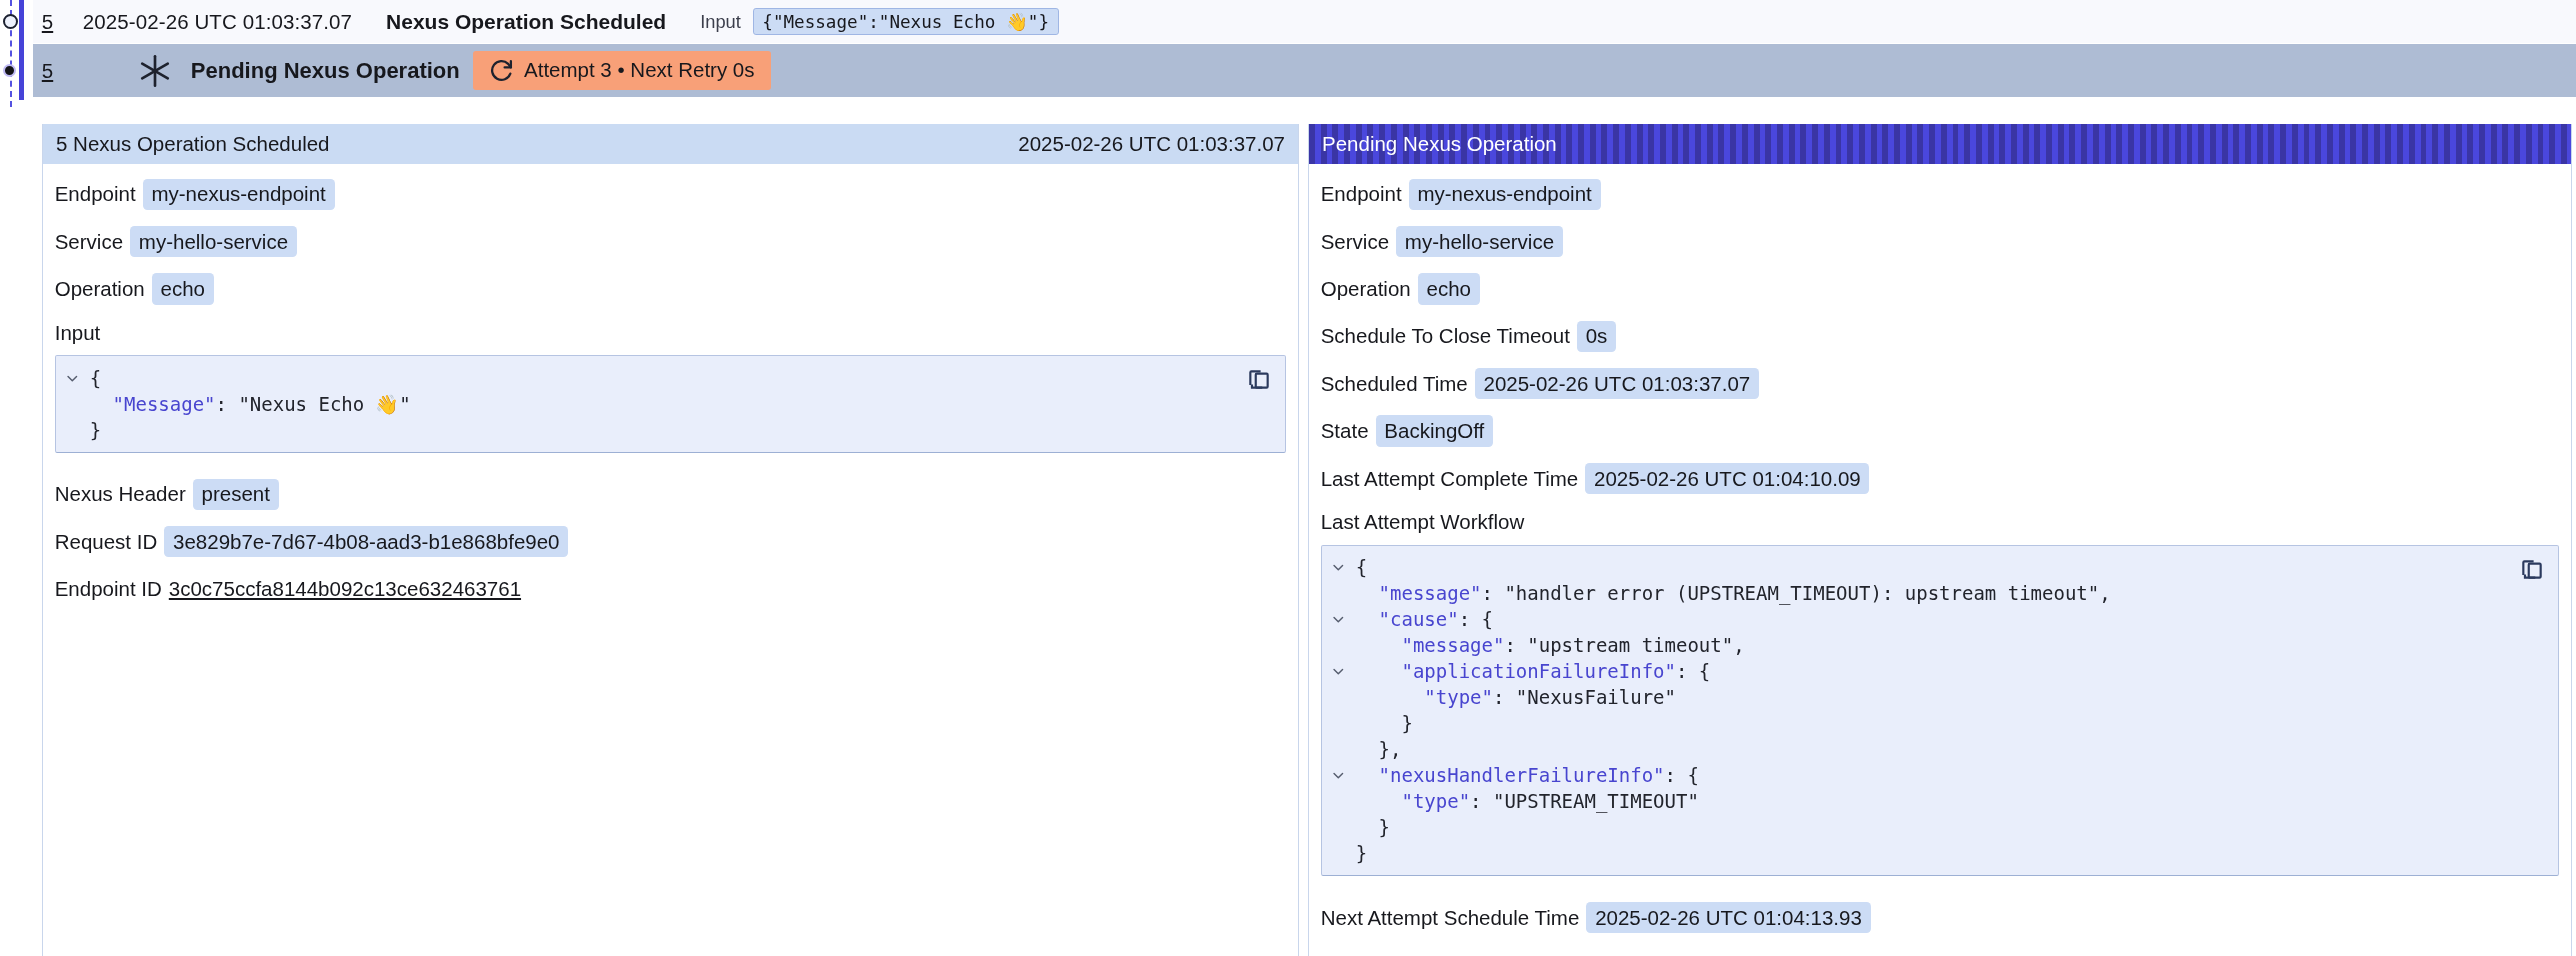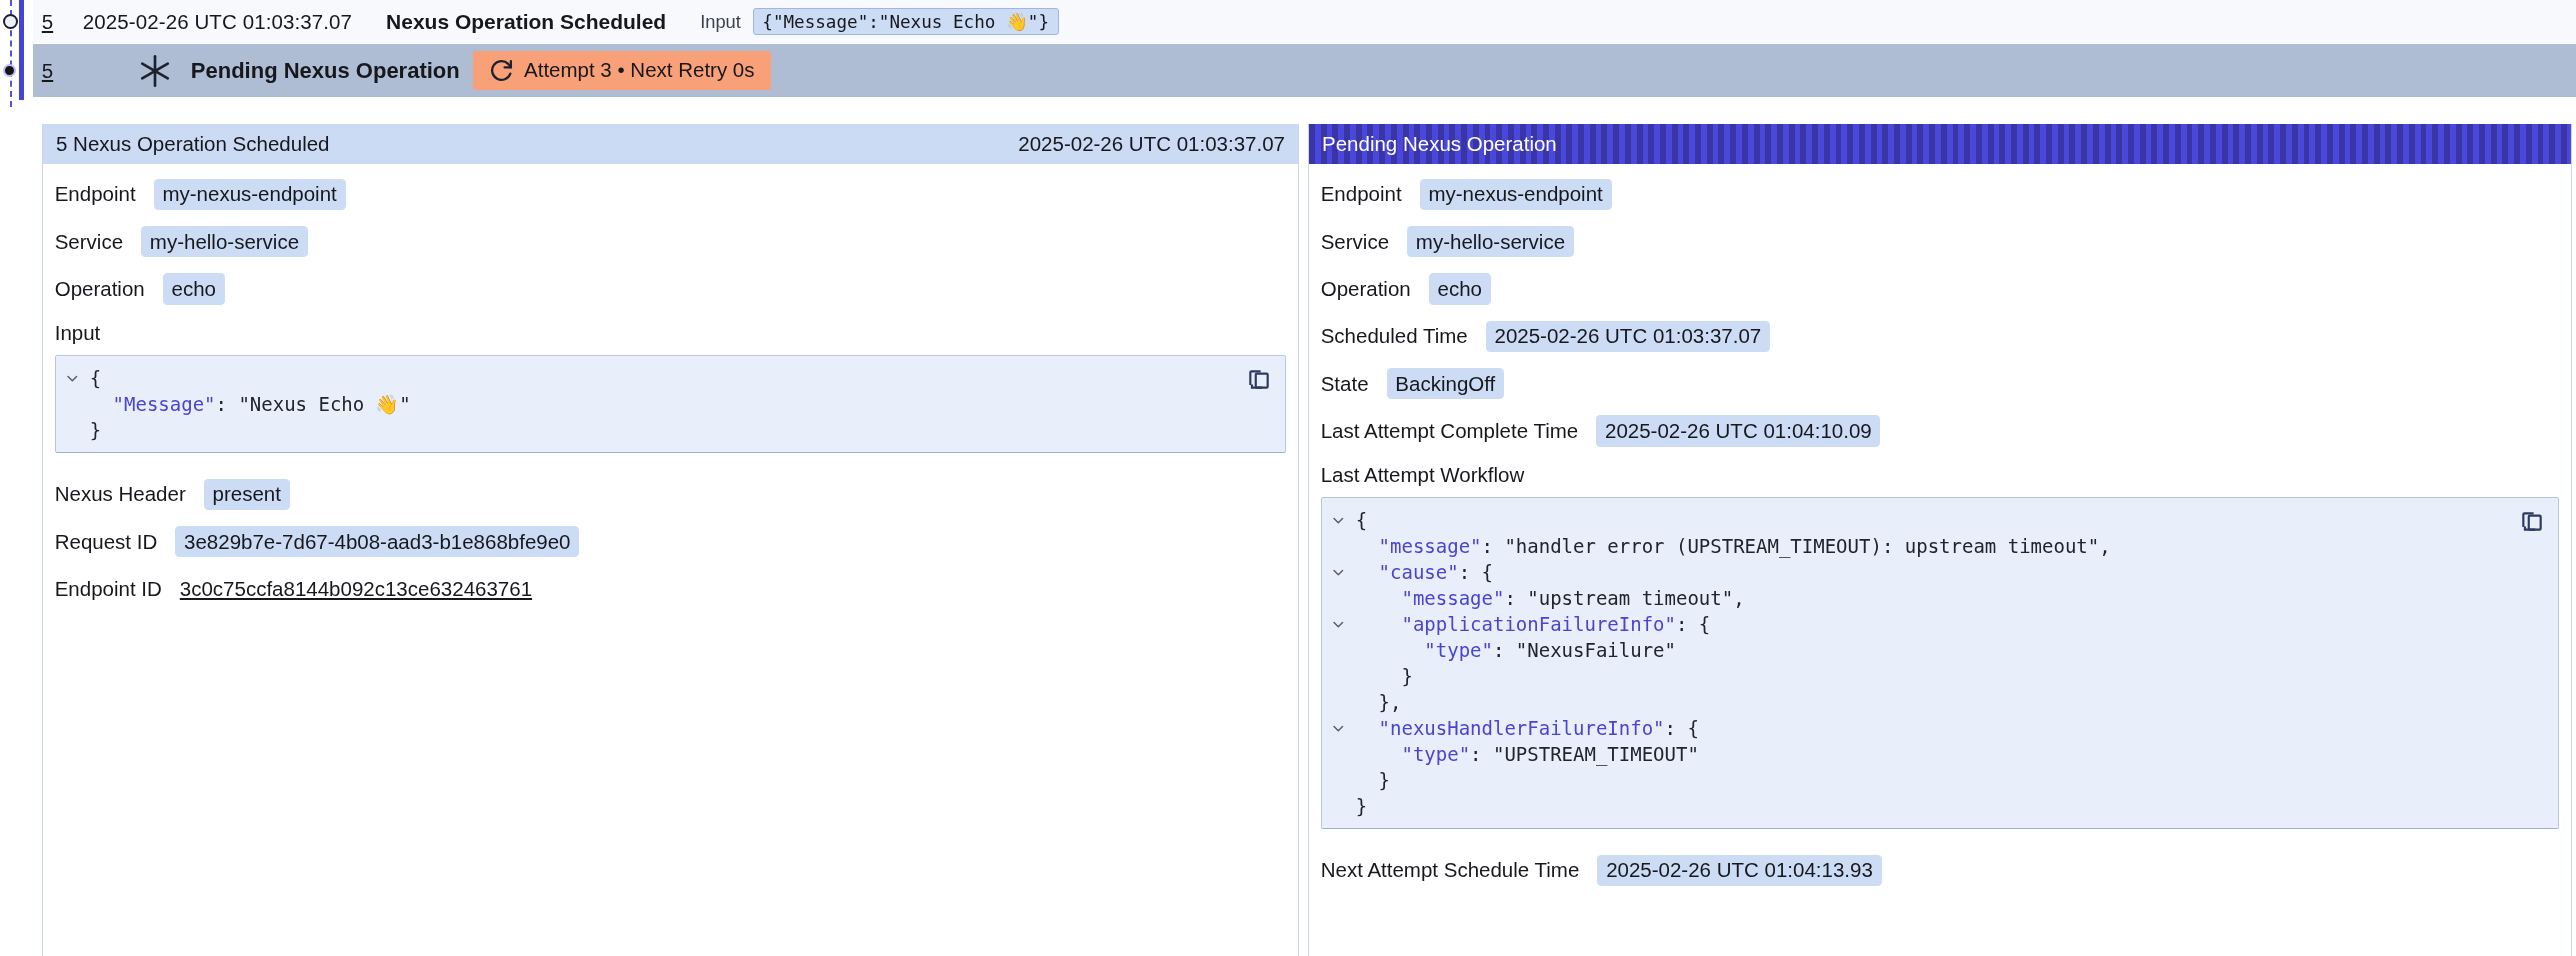--- a/index.html
+++ b/index.html
@@ -47,21 +47,21 @@
 
   
   .panels{position:absolute;left:0;top:108px;width:2576px;height:848px;display:flex;margin-top:16px;}
   .panel{background:#ffffff;border:0.7px solid var(--panel-border);border-top:none;height:848px;overflow:hidden;}
   .panel.left{position:absolute;left:42px;width:1257px;}
   .panel.right{position:absolute;left:1308px;width:1264px;}
   .panel-header{height:40px;display:flex;align-items:center;justify-content:space-between;padding:0 13px;font-size:20.5px;font-weight:500;}
   .panel.left .panel-header{background:var(--panel-header-bg);}
   .panel.right .panel-header{background:repeating-linear-gradient(90deg,var(--stripe-dark) 0 5.9px,var(--stripe-light) 5.9px 11.7px);color:#ffffff;}
   .panel-body{padding:14.6px 11.7px 0 11.7px;}
-  .field{display:flex;align-items:center;gap:18px;margin-bottom:16px;min-height:31px;font-size:20.5px;}
+  .field{display:flex;align-items:center;gap:7px;margin-bottom:16px;min-height:31px;font-size:20.5px;}
   .field .badge{background:var(--badge-bg);border-radius:4.4px;padding:3.7px 8.8px;font-size:20.5px;}
   .field .link-value{color:var(--ink);text-decoration:underline;cursor:pointer;}
   .section-label{font-size:20.5px;margin:4.4px 0 10.3px 0;}
   .gap-after-block{margin-top:26px;}
 
   .code-block{position:relative;background:var(--code-bg);border:0.7px solid var(--code-border);border-bottom:1.5px solid #9db0d4;border-radius:2.2px;padding:8.8px 51px 8.8px 0;margin-bottom:17.6px;}
   .code-line{display:flex;align-items:center;line-height:26px;font-family:"DejaVu Sans Mono","Liberation Mono",monospace;font-size:19px;color:#22242c;}
   .code-line .chev{width:34px;flex:0 0 34px;display:flex;justify-content:center;align-items:center;color:#565d6e;cursor:pointer;}
   .code-line .chev svg{width:14.6px;height:14.6px;}
   .json-key{color:var(--json-key);}
@@ -191,20 +191,24 @@
             </div>
             <div class="field">
               <span>Service</span>
               <span class="badge">my-hello-service</span>
             </div>
             <div class="field">
               <span>Operation</span>
               <span class="badge">echo</span>
             </div>
             <div class="field">
+              <span>Schedule To Close Timeout</span>
+              <span class="badge">0s</span>
+            </div>
+            <div class="field">
               <span>Scheduled Time</span>
               <span class="badge">2025-02-26 UTC 01:03:37.07</span>
             </div>
             <div class="field">
               <span>State</span>
               <span class="badge">BackingOff</span>
             </div>
             <div class="field">
               <span>Last Attempt Complete Time</span>
               <span class="badge">2025-02-26 UTC 01:04:10.09</span>

